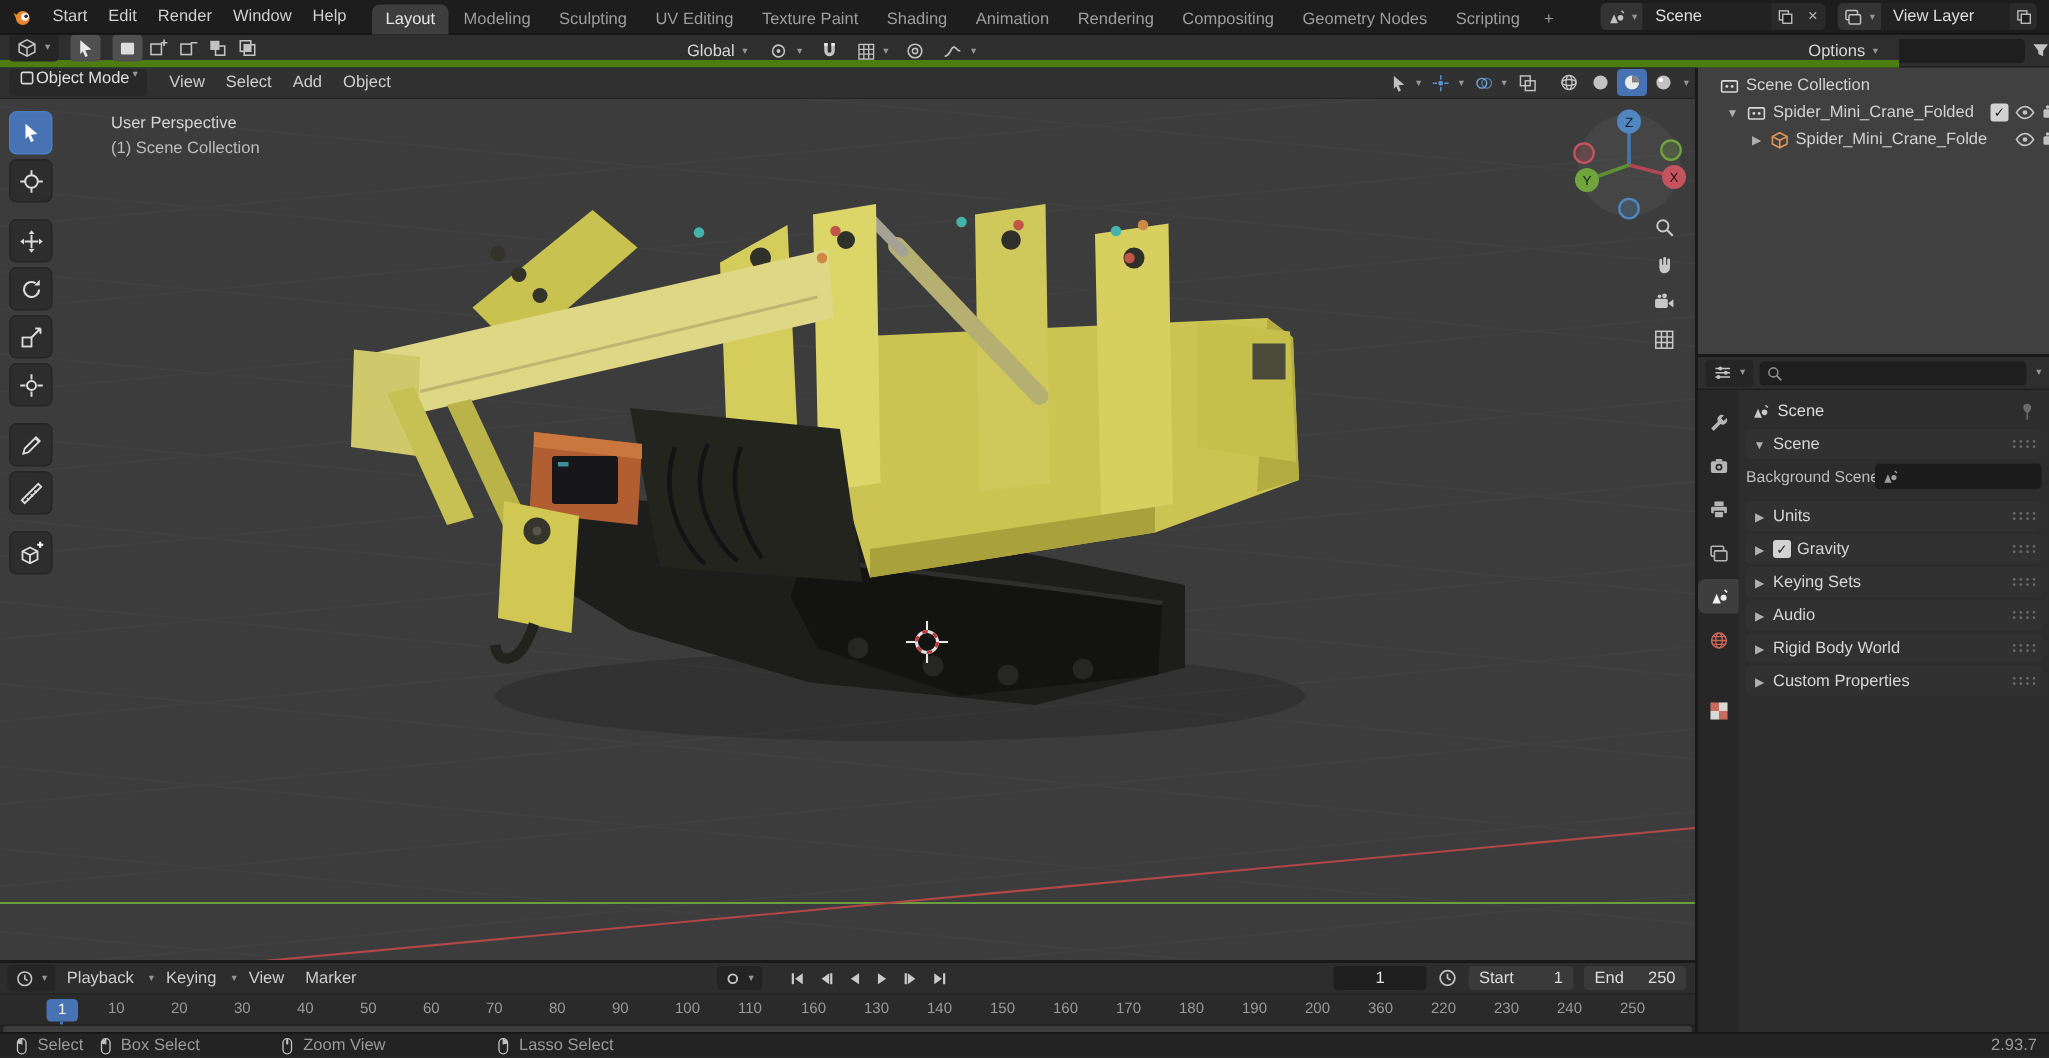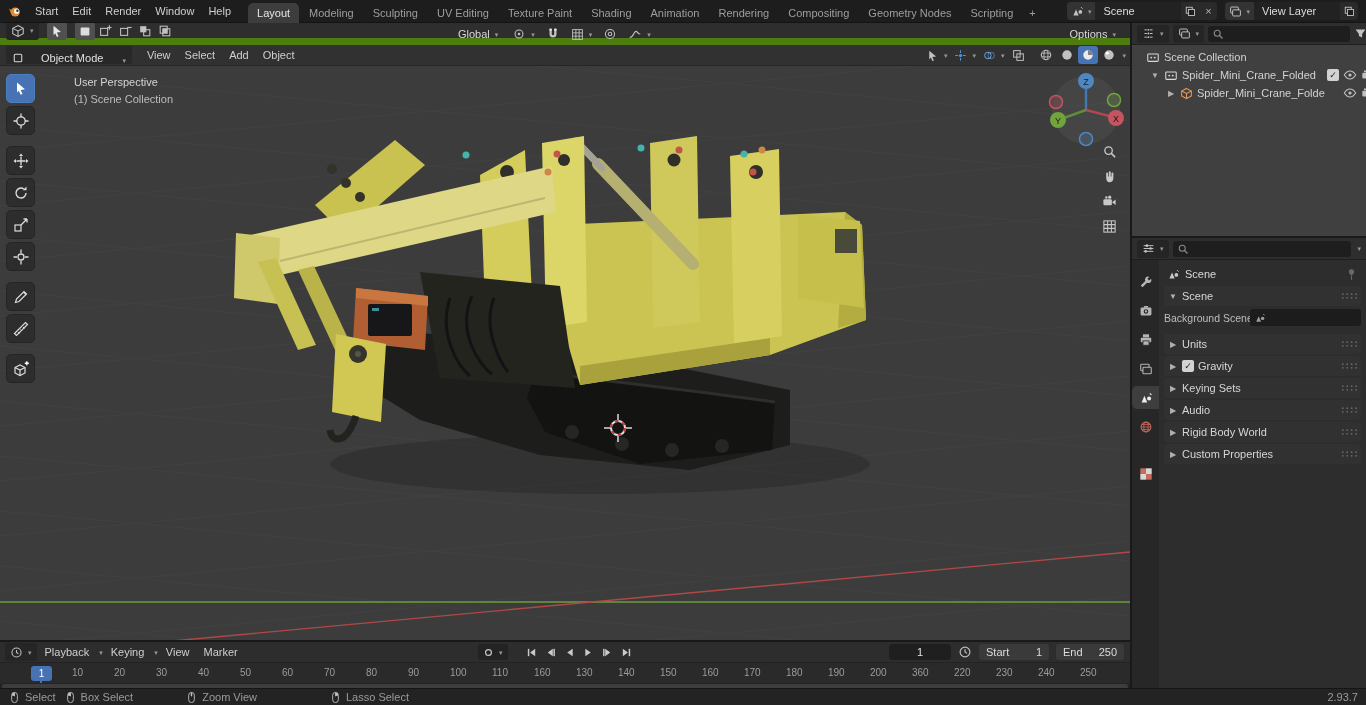--- a/index.html
+++ b/index.html
@@ -16,31 +16,31 @@
 .tabs{display:flex;align-items:flex-end;margin-left:10px;height:23px}
 .tab{padding:0 9px;height:20px;display:inline-flex;align-items:center;color:#9e9e9e;border-radius:5px 5px 0 0;margin-right:1px;font-size:11px}
 .tab.active{background:#3d3d3d;color:#e6e6e6}
 .tab.add{color:#9e9e9e;padding:0 6px}
 .tb-right{margin-left:auto;display:flex;align-items:center;gap:8px;padding-right:4px}
 .selwrap{display:flex;align-items:center;background:#2a2a2a;border-radius:4px;height:18px;overflow:hidden}
 .selwrap .chip{display:flex;align-items:center;gap:2px;background:#333;height:18px;padding:0 4px}
 .selwrap .val{padding:0 8px;color:#dedede;background:#222;height:18px;display:flex;align-items:center;min-width:86px}
 .selwrap .sbtn{width:18px;height:18px;display:flex;align-items:center;justify-content:center;color:#b5b5b5}
 
-.row-tools{position:absolute;left:0;top:23px;width:1130px;height:22px;background:#2e2e2e;border-bottom:7px solid #4d7c0f;display:flex;align-items:center;padding:0 6px;z-index:5}
+.row-tools{position:absolute;left:0;top:23px;width:1266px;height:22px;background:#2e2e2e;border-bottom:5px solid #4d7c0f;display:flex;align-items:center;padding:0 6px;z-index:5}
 .row-vph{position:absolute;left:0;top:45px;width:1130px;height:21px;background:#313131;border-bottom:1px solid #262626;display:flex;align-items:center;padding:0 6px;z-index:5}
 .echip{display:flex;align-items:center;gap:3px;background:#252525;border-radius:3px;height:18px;padding:0 5px}
 .ibtn{min-width:20px;height:18px;display:inline-flex;align-items:center;justify-content:center;border-radius:3px;gap:2px;padding:0 2px}
 .ibtn.pressed{background:#505050}
 .ibtn.blue{background:#4772b3;color:#fff}
 .dd{display:inline-flex;align-items:center;gap:3px;padding:0 6px;height:18px;border-radius:3px;color:#d8d8d8}
 .rt-center{position:absolute;left:452px;top:2px;display:flex;align-items:center;gap:2px}
 .rt-right{position:absolute;right:8px;top:2px;display:flex;align-items:center}
 .vph-right{position:absolute;right:4px;top:1px;display:flex;align-items:center;gap:1px}
-.modew{display:flex;align-items:flex-end;gap:17px;background:#282828;border-radius:3px;height:18px;padding:0 6px;color:#e0e0e0}
+.modew{display:flex;align-items:flex-start;gap:0;background:#282828;border-radius:3px;height:18px;padding:0 6px;color:#e0e0e0}
 
 .viewport{position:absolute;left:0;top:66px;width:1130px;height:574px;background:#3c3c3c;overflow:hidden}
 .vp-info{position:absolute;left:74px;top:8px;line-height:17px;color:#d4d4d4;font-size:11px}
 .vp-info .l2{color:#bdbdbd}
 .toolbar-left{position:absolute;left:6px;top:8px;display:flex;flex-direction:column;gap:3px}
 .tl-btn{width:29px;height:29px;background:rgba(45,45,45,.92);border:1px solid #252525;border-radius:5px;display:flex;align-items:center;justify-content:center}
 .tl-btn.active{background:#4772b3;border-color:#4c7ec2}
 .tsp{height:5px}
 .vp-side{position:absolute;left:1100px;top:77px;display:flex;flex-direction:column;gap:9px;color:#c8c8c8}
 .vp-side .sbt{width:18px;height:16px;display:flex;align-items:center;justify-content:center}

